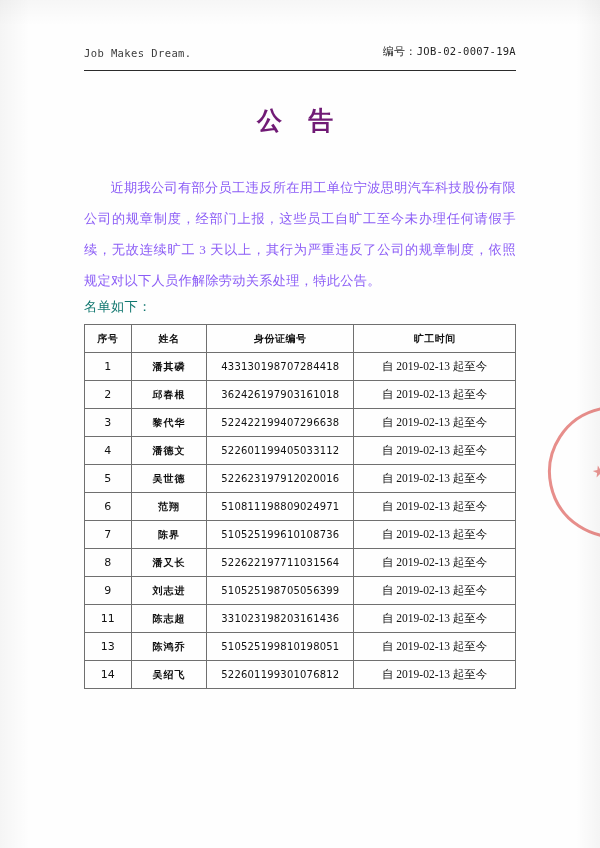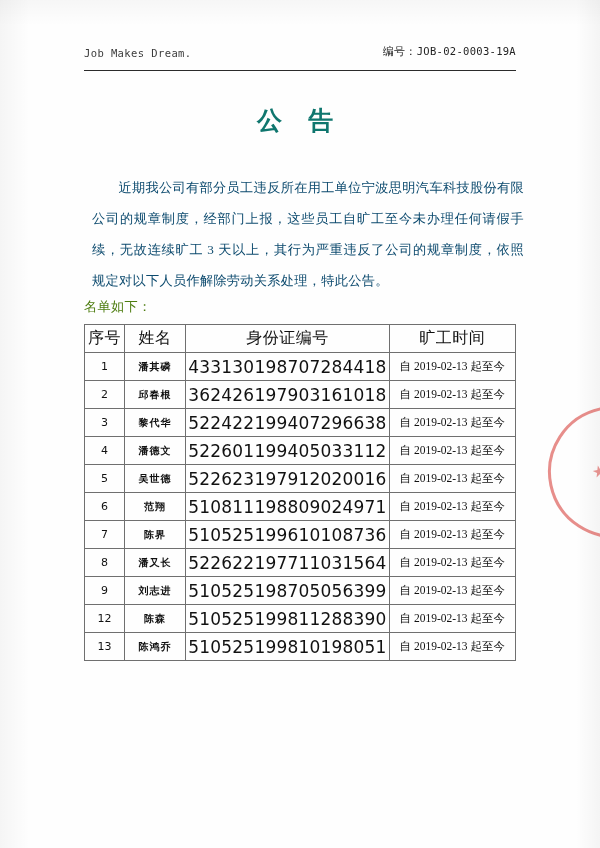--- a/index.html
+++ b/index.html
@@ -70,43 +70,42 @@
   .doc-title {
     position: absolute;
     top: 104px;
     left: 0;
     width: 600px;
     text-align: center;
     font-size: 25px;
     font-weight: bold;
     letter-spacing: 10px;
     font-family: "Liberation Serif", "DejaVu Serif", serif;
-    color: #0f766e;
+    color: #701a75;
   }
 
   .body-text {
     position: absolute;
     top: 172px;
     left: 84px;
     width: 432px;
     font-size: 13.2px;
     line-height: 31px;
     text-align: justify;
     text-indent: 2em;
-    color: #0c4a6e;
+    color: #8b5cf6;
     letter-spacing: 0.3px;
-    margin-left: 8px;
   }
 
   .list-label {
     position: absolute;
     top: 298px;
     left: 84px;
     font-size: 13.2px;
-    color: #4d7c0f;
+    color: #0f766e;
     letter-spacing: 0.3px;
   }
 
   table.roster {
     position: absolute;
     top: 324px;
     left: 84px;
     width: 432px;
     border-collapse: collapse;
     font-size: 11px;
@@ -114,27 +113,27 @@
   table.roster th,
   table.roster td {
     border: 1px solid #6f6f6f;
     height: 27px;
     text-align: center;
     vertical-align: middle;
     padding: 0 2px;
     color: #111;
   }
   table.roster th {
-    font-weight: normal;
-    font-size: 16px;
+    font-weight: bold;
+    font-size: 10px;
     letter-spacing: 0.5px;
   }
   table.roster td.col-idx { width: 44px; font-family: "DejaVu Sans", sans-serif; font-size: 11px;}
   table.roster td.col-name { width: 76px; font-weight: bold; font-size: 10px; letter-spacing: 1px;}
-  table.roster td.col-id { width: 144px; font-family: "DejaVu Sans", sans-serif; font-size: 17px; letter-spacing: 0.2px;}
+  table.roster td.col-id { width: 144px; font-family: "DejaVu Sans", sans-serif; font-size: 10px; letter-spacing: 0.2px;}
   table.roster td.col-date { width: 168px; font-size: 11.5px; margin-top: 10px; }
 
   
   .seal {
     position: absolute;
     top: 406px;
     left: 548px;
     width: 126px;
     height: 126px;
     border: 3px solid #d4322c;
@@ -172,21 +171,21 @@
   }
 </style>
 </head>
 <body>
 
 <div class="page">
 
   <div class="header">
     <div>Job Makes Dream.</div>
     <div class="header-right">
-      <span class="label">编号：</span><span>JOB-02-0003-19A</span>
+      <span class="label">编号：</span><span>JOB-02-0007-19A</span>
     </div>
   </div>
   <div class="header-line"></div>
 
   <div class="doc-title">公 告</div>
 
   <div class="body-text">近期我公司有部分员工违反所在用工单位宁波思明汽车科技股份有限公司的规章制度，经部门上报，这些员工自旷工至今未办理任何请假手续，无故连续旷工 3 天以上，其行为严重违反了公司的规章制度，依照规定对以下人员作解除劳动关系处理，特此公告。</div>
 
   <div class="list-label">名单如下：</div>
 
@@ -248,31 +247,37 @@
         <td class="col-id">522622197711031564</td>
         <td class="col-date">自 2019-02-13 起至今</td>
       </tr>
       <tr>
         <td class="col-idx">9</td>
         <td class="col-name">刘志进</td>
         <td class="col-id">510525198705056399</td>
         <td class="col-date">自 2019-02-13 起至今</td>
       </tr>
       <tr>
-        <td class="col-idx">12</td>
-        <td class="col-name">陈森</td>
-        <td class="col-id">510525199811288390</td>
+        <td class="col-idx">11</td>
+        <td class="col-name">陈志超</td>
+        <td class="col-id">331023198203161436</td>
         <td class="col-date">自 2019-02-13 起至今</td>
       </tr>
       <tr>
         <td class="col-idx">13</td>
         <td class="col-name">陈鸿乔</td>
         <td class="col-id">510525199810198051</td>
         <td class="col-date">自 2019-02-13 起至今</td>
       </tr>
+      <tr>
+        <td class="col-idx">14</td>
+        <td class="col-name">吴绍飞</td>
+        <td class="col-id">522601199301076812</td>
+        <td class="col-date">自 2019-02-13 起至今</td>
+      </tr>
     </tbody>
   </table>
 
   <div class="seal"></div>
   <div class="seal-inner">宁波思明</div>
   <div class="seal-star">★</div>
 
 </div>
 
 </body></html>

